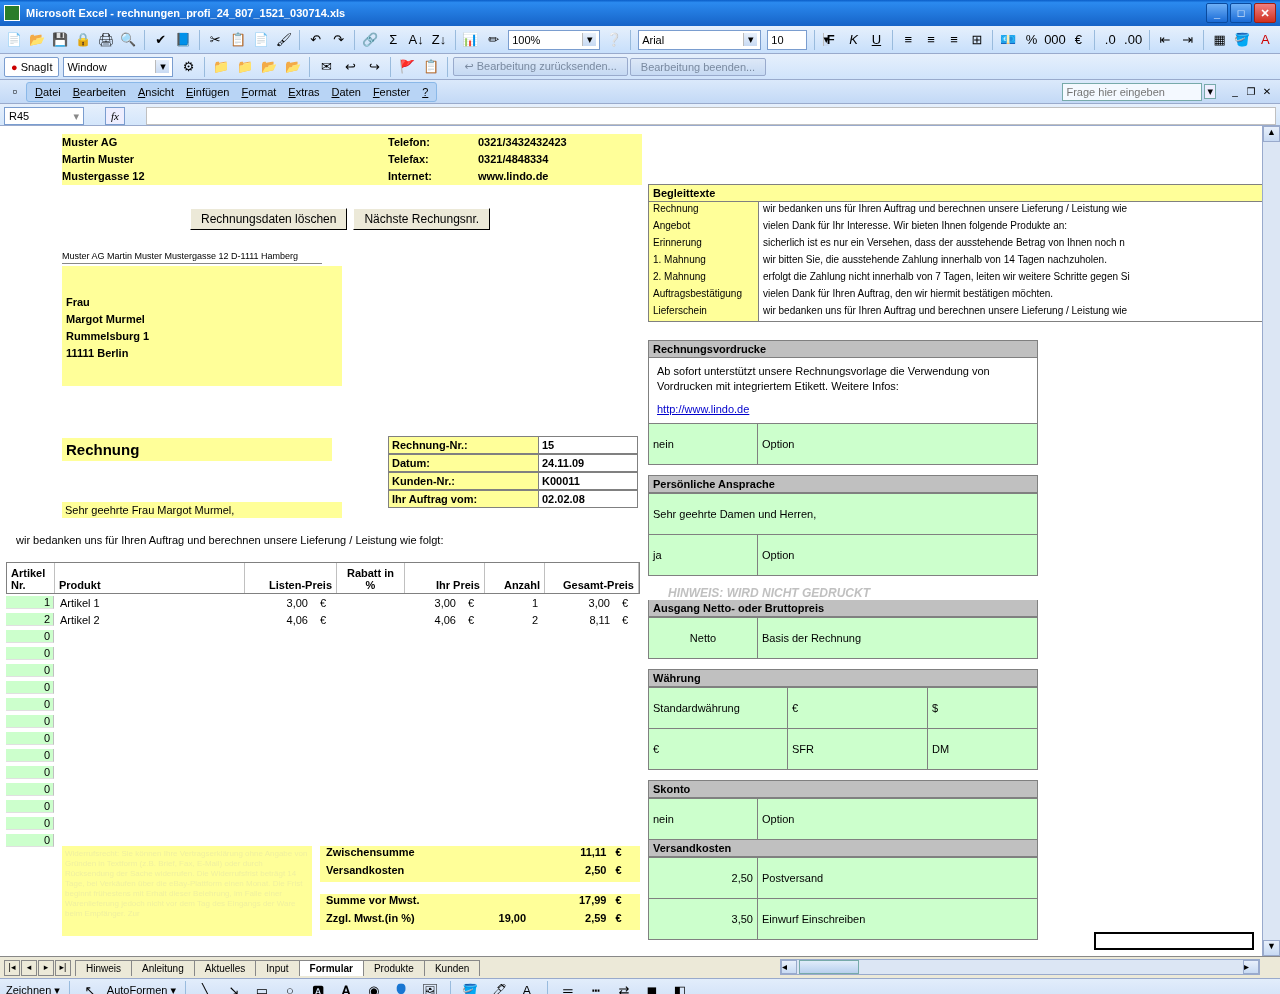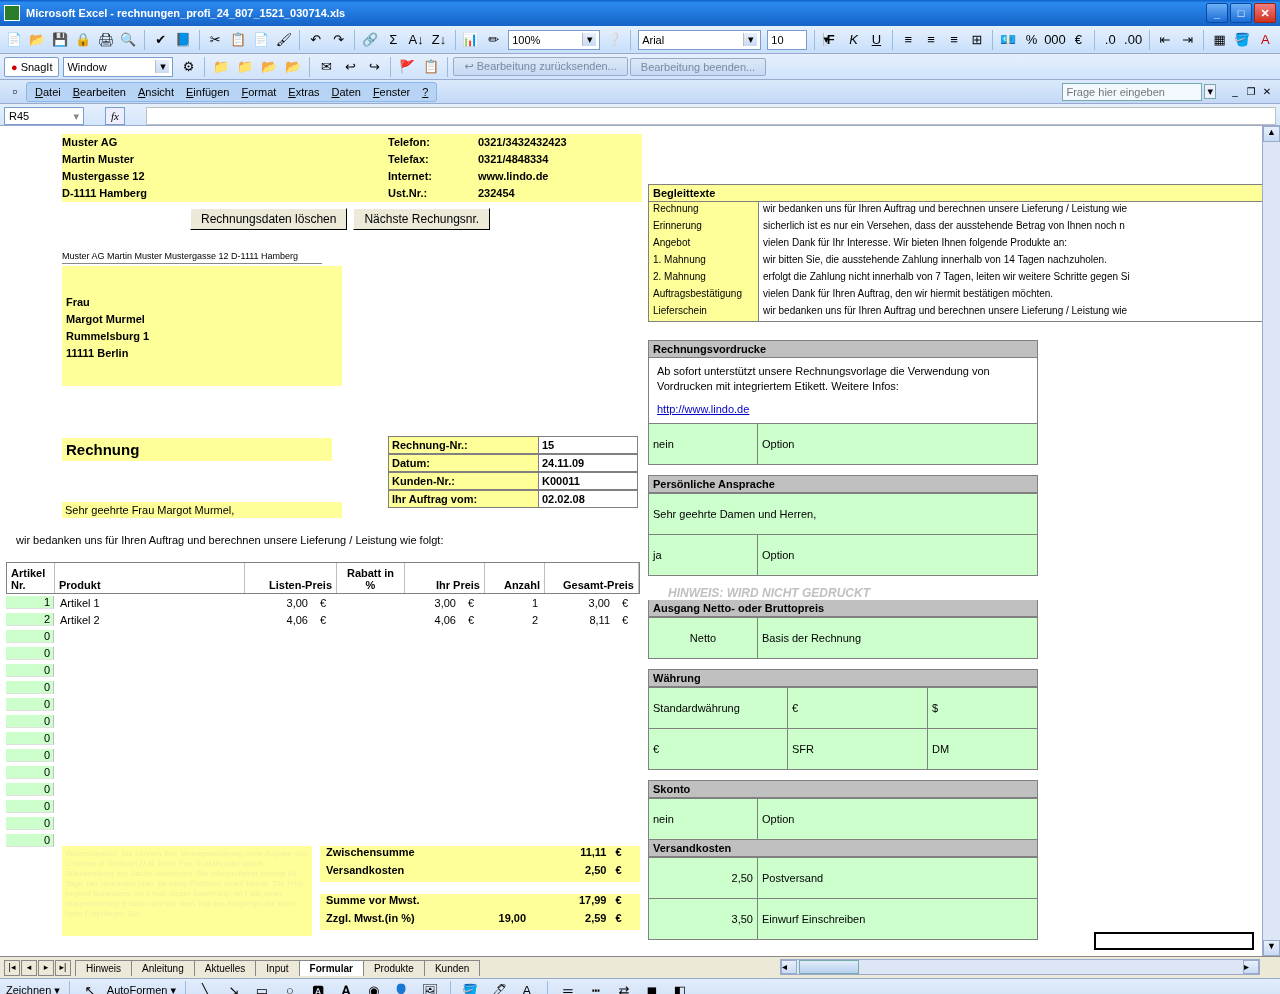--- a/index.html
+++ b/index.html
@@ -238,25 +238,20 @@
     <div class="row">
         <div class="lab">Martin Muster</div>
         <div class="lab2">Telefax:</div>
         <div class="val">0321/4848334</div>
       </div>
     <div class="row">
         <div class="lab">Mustergasse 12</div>
         <div class="lab2">Internet:</div>
         <div class="val">www.lindo.de</div>
       </div>
-    <div class="row">
-        <div class="lab">D-1111 Hamberg</div>
-        <div class="lab2">Ust.Nr.:</div>
-        <div class="val">232454</div>
-      </div>
   </div>
 
   <div class="buttons-row">
     <button class="btn3d">Rechnungsdaten löschen</button>
     <button class="btn3d">Nächste Rechungsnr.</button>
   </div>
 
   <div class="sender">Muster AG Martin Muster Mustergasse 12 D-1111 Hamberg</div>
   <div class="addr">
     <div>Frau</div>
@@ -397,26 +392,26 @@
 
   <div class="sidepanel">
     <div class="begleit" style="width:622px">
       <div class="head">Begleittexte</div>
       <div id="begleit-rows">
           <div class="row">
             <div class="lab">Rechnung</div>
             <div class="txt">wir bedanken uns für Ihren Auftrag und berechnen unsere Lieferung / Leistung wie</div>
           </div>
           <div class="row">
+            <div class="lab">Angebot</div>
+            <div class="txt">vielen Dank für Ihr Interesse. Wir bieten Ihnen folgende Produkte an:</div>
+          </div>
+          <div class="row">
             <div class="lab">Erinnerung</div>
             <div class="txt">sicherlich ist es nur ein Versehen, dass der ausstehende Betrag von Ihnen noch n</div>
-          </div>
-          <div class="row">
-            <div class="lab">Angebot</div>
-            <div class="txt">vielen Dank für Ihr Interesse. Wir bieten Ihnen folgende Produkte an:</div>
           </div>
           <div class="row">
             <div class="lab">1. Mahnung</div>
             <div class="txt">wir bitten Sie, die ausstehende Zahlung innerhalb von 14 Tagen nachzuholen.</div>
           </div>
           <div class="row">
             <div class="lab">2. Mahnung</div>
             <div class="txt">erfolgt die Zahlung nicht innerhalb von 7 Tagen, leiten wir weitere Schritte gegen Si</div>
           </div>
           <div class="row">

